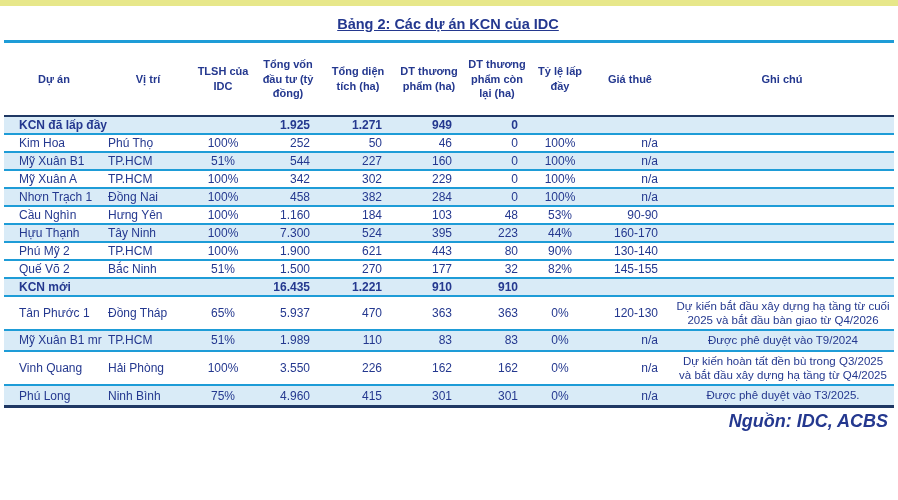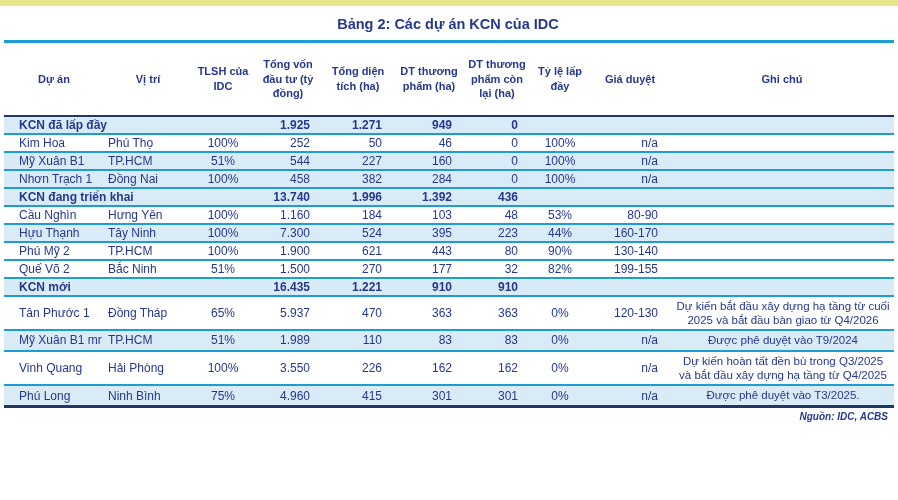--- a/index.html
+++ b/index.html
@@ -12,21 +12,21 @@
   *{box-sizing:border-box;}
   html,body{margin:0;padding:0;}
   body{
     width:898px;height:500px;overflow:hidden;
     background:#ffffff;color:var(--text);
     font-family:"Liberation Sans",sans-serif;
   }
   .top-bar{height:6px;width:100%;background:var(--yellow);}
   .title{
     text-align:center;font-weight:bold;font-size:14.5px;
-    padding:10px 2px 8px 0;color:var(--text);
+    padding:10px 2px 8px 0;color:var(--text);text-decoration:underline;
   }
   table{
     width:calc(100% - 8px);margin:0 4px;
     border-collapse:collapse;table-layout:fixed;
     border-top:3px solid var(--cyan);
   }
   col.c1{width:100px}col.c2{width:88px}col.c3{width:62px}col.c4{width:68px}
   col.c5{width:72px}col.c6{width:70px}col.c7{width:66px}col.c8{width:60px}
   col.c9{width:80px}col.c10{width:224px}
   thead th{
@@ -48,21 +48,21 @@
   tbody td:nth-child(8){text-align:center;}
   tbody td:nth-child(10){
     text-align:center;font-size:11.5px;line-height:1.25;
     white-space:normal;padding:2px 4px 2px 6px;
   }
   tr.stripe td{background:var(--stripe);}
   tr.section-row td{font-weight:bold;border-top:2px solid var(--navy);}
   tbody tr:last-child td{border-bottom:3px solid var(--navy);}
   .source-note{
     text-align:right;font-style:italic;font-weight:bold;
-    font-size:10px;padding:3px 10px 0 0;color:var(--text);
+    font-size:18px;padding:3px 10px 0 0;color:var(--text);
   }
 </style>
 </head>
 <body>
 
 <div class="top-bar"></div>
 
 <div class="title">Bảng 2: Các dự án KCN của IDC</div>
 
 <table>
@@ -81,21 +81,21 @@
   <thead>
     <tr>
         <th>Dự án</th>
         <th>Vị trí</th>
         <th>TLSH của IDC</th>
         <th>Tổng vốn đầu tư (tỷ đồng)</th>
         <th>Tổng diện tích (ha)</th>
         <th>DT thương phẩm (ha)</th>
         <th>DT thương phẩm còn lại (ha)</th>
         <th>Tỷ lệ lấp đầy</th>
-        <th>Giá duyệt</th>
+        <th>Giá thuê</th>
         <th>Ghi chú</th>
       </tr>
   </thead>
   <tbody>
       <tr class="section-row stripe">
         <td>KCN đã lấp đầy</td>
         <td></td>
         <td></td>
         <td>1.925</td>
         <td>1.271</td>
@@ -122,54 +122,54 @@
         <td>TP.HCM</td>
         <td>51%</td>
         <td>544</td>
         <td>227</td>
         <td>160</td>
         <td>0</td>
         <td>100%</td>
         <td>n/a</td>
         <td></td>
       </tr>
+      <tr class="">
+        <td>Mỹ Xuân A</td>
+        <td>TP.HCM</td>
+        <td>100%</td>
+        <td>342</td>
+        <td>302</td>
+        <td>229</td>
+        <td>0</td>
+        <td>100%</td>
+        <td>n/a</td>
+        <td></td>
+      </tr>
       <tr class="stripe">
         <td>Nhơn Trạch 1</td>
         <td>Đồng Nai</td>
         <td>100%</td>
         <td>458</td>
         <td>382</td>
         <td>284</td>
         <td>0</td>
         <td>100%</td>
         <td>n/a</td>
-        <td></td>
-      </tr>
-      <tr class="section-row stripe">
-        <td>KCN đang triển khai</td>
-        <td></td>
-        <td></td>
-        <td>13.740</td>
-        <td>1.996</td>
-        <td>1.392</td>
-        <td>436</td>
-        <td></td>
-        <td></td>
         <td></td>
       </tr>
       <tr class="">
         <td>Cầu Nghìn</td>
         <td>Hưng Yên</td>
         <td>100%</td>
         <td>1.160</td>
         <td>184</td>
         <td>103</td>
         <td>48</td>
         <td>53%</td>
-        <td>80-90</td>
+        <td>90-90</td>
         <td></td>
       </tr>
       <tr class="stripe">
         <td>Hựu Thạnh</td>
         <td>Tây Ninh</td>
         <td>100%</td>
         <td>7.300</td>
         <td>524</td>
         <td>395</td>
         <td>223</td>
@@ -191,21 +191,21 @@
       </tr>
       <tr class="">
         <td>Quế Võ 2</td>
         <td>Bắc Ninh</td>
         <td>51%</td>
         <td>1.500</td>
         <td>270</td>
         <td>177</td>
         <td>32</td>
         <td>82%</td>
-        <td>199-155</td>
+        <td>145-155</td>
         <td></td>
       </tr>
       <tr class="section-row stripe">
         <td>KCN mới</td>
         <td></td>
         <td></td>
         <td>16.435</td>
         <td>1.221</td>
         <td>910</td>
         <td>910</td>

